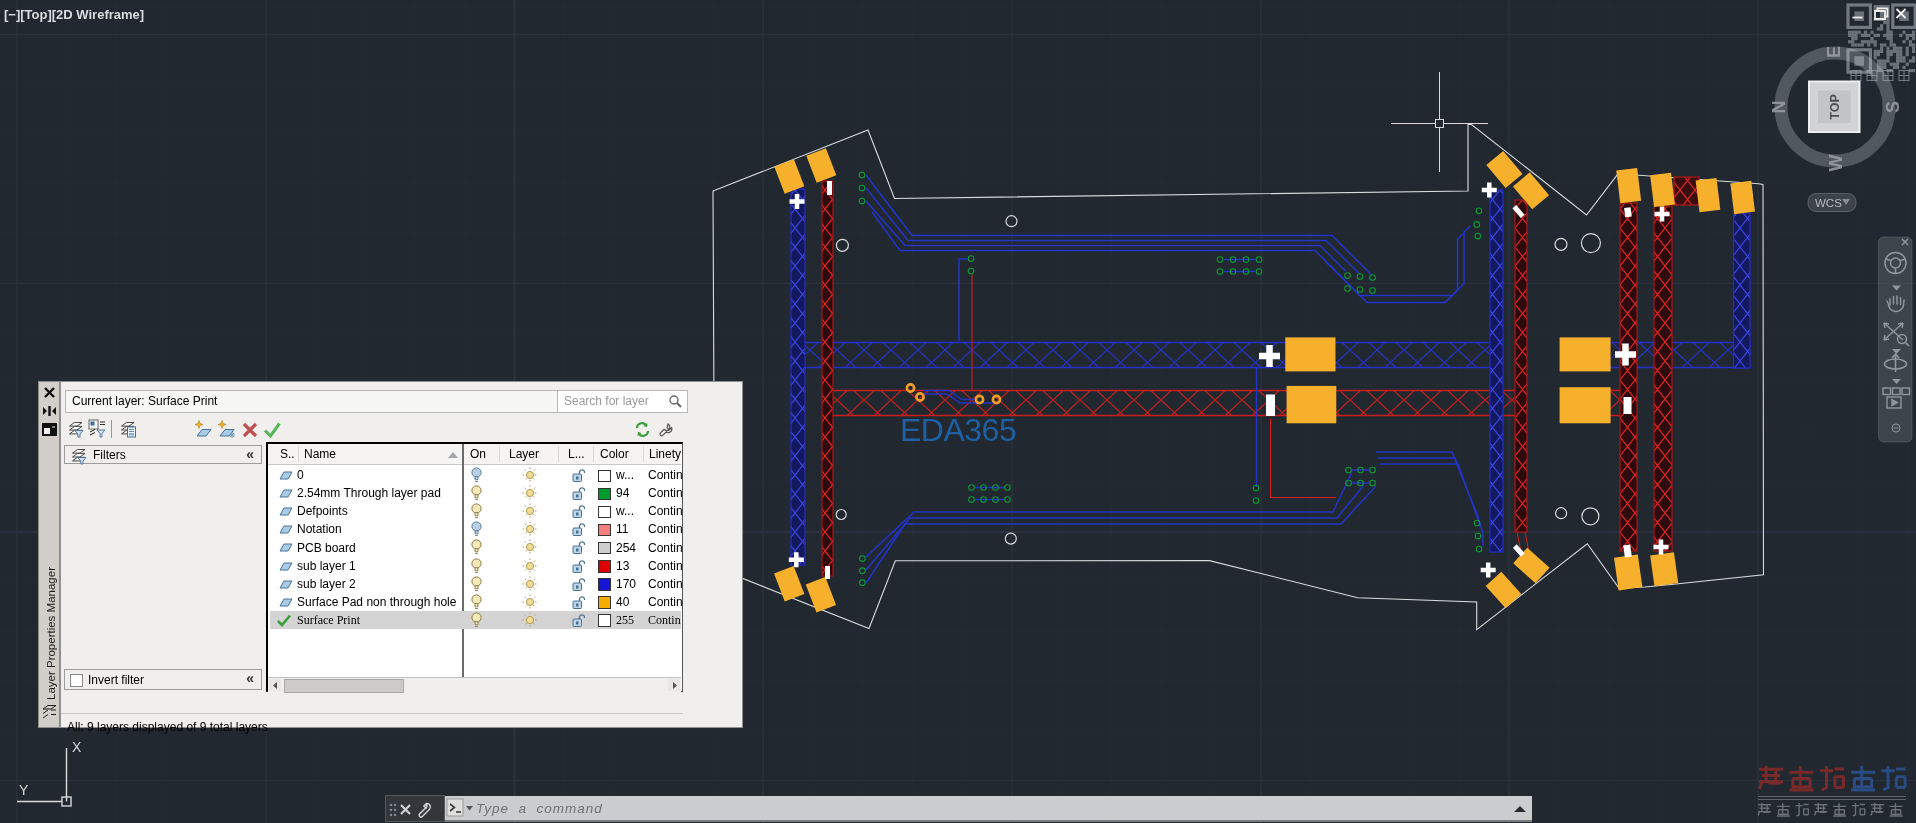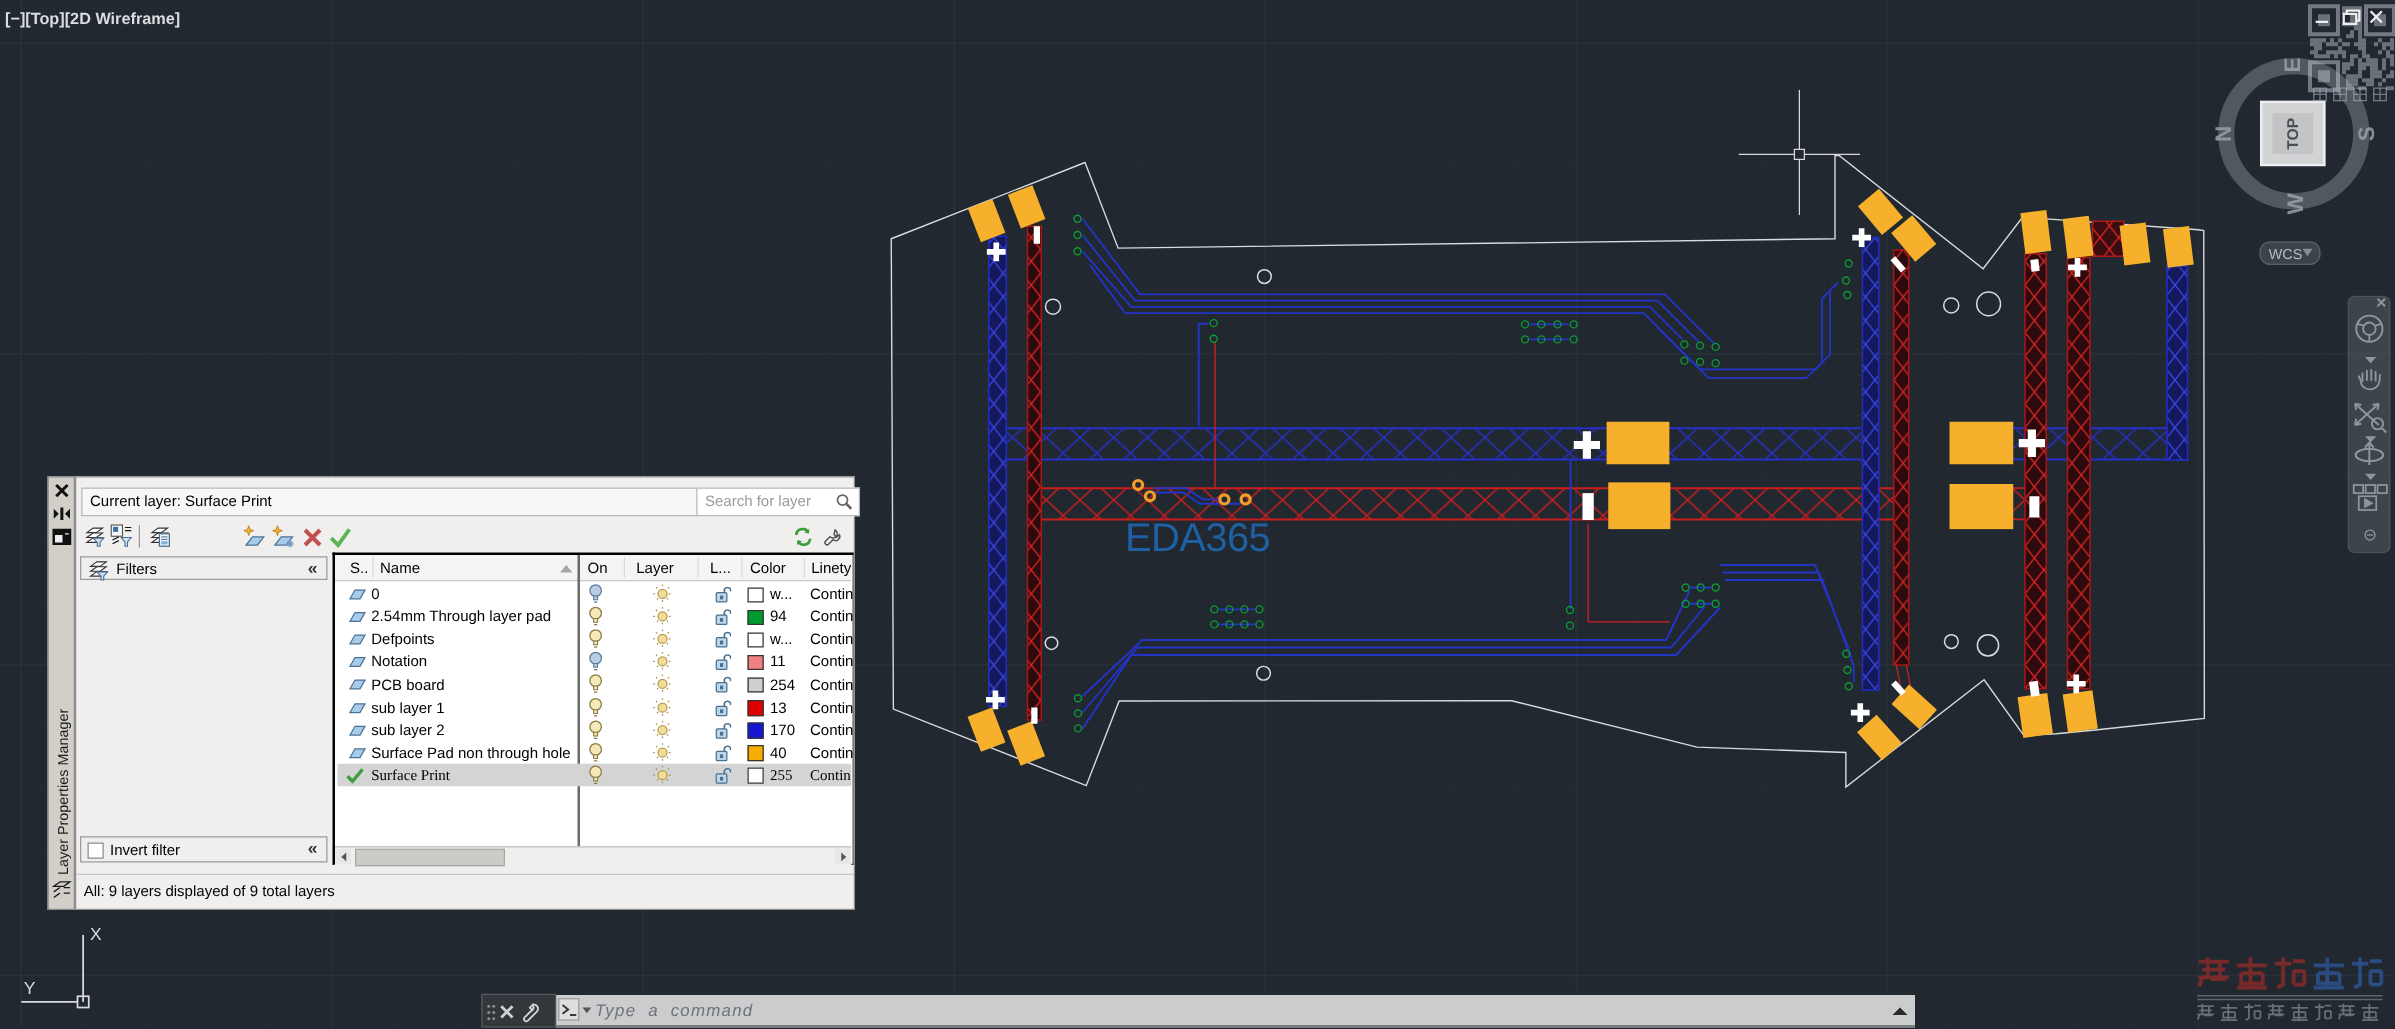--- a/index.html
+++ b/index.html
@@ -4,33 +4,33 @@
 body{width:1916px;height:823px;background:#212830;overflow:hidden;font-family:"Liberation Sans",sans-serif;position:relative}
 #grid{position:absolute;inset:0;background-image:
  repeating-linear-gradient(to right,#2b323d 0 1px,transparent 1px 248.75px),
  repeating-linear-gradient(to bottom,#2b323d 0 1px,transparent 1px 248.75px),
  repeating-linear-gradient(to right,#242a33 0 1px,transparent 1px 49.75px),
  repeating-linear-gradient(to bottom,#242a33 0 1px,transparent 1px 49.75px);
  background-position:16.5px 0,0 34px,16.5px 0,0 33.5px}
 #cv{position:absolute;left:0;top:0}
 #vplabel{position:absolute;left:4px;top:7px;color:#dadde0;font-size:13px;font-weight:bold}
 #pstrip{position:absolute;left:38px;top:381px;width:22px;height:347px;background:#d2cfc8;border:1px solid #8a8a8a;box-sizing:border-box}
-#pmain{position:absolute;left:60px;top:381px;width:624px;height:347px;background:#f0efed;border:1px solid #8f9193;box-sizing:border-box;font-size:12px;color:#000}
+#pmain{position:absolute;left:60px;top:381px;width:683px;height:347px;background:#f0efed;border:1px solid #8f9193;box-sizing:border-box;font-size:12px;color:#000}
 #filters{position:absolute;left:3px;top:63px;width:198px;height:247px}
 #fhead{position:absolute;left:0;top:0;width:198px;height:19px;background:#f0efed;border:1px solid #9a9c9e;box-sizing:border-box}
 #ftree{position:absolute;left:0;top:19px;width:198px;height:205px;background:#fff;border:1px solid #9a9c9e;border-top:none;box-sizing:border-box}
 #finv{position:absolute;left:0;top:224px;width:198px;height:21px;border:1px solid #9a9c9e;box-sizing:border-box;background:#f0efed}
 .chev{font-size:14px;font-weight:bold;color:#333}
 #list{position:absolute;left:205px;top:60px;width:417px;height:250px;background:#fff;border-top:2px solid #000;border-left:2px solid #000;border-right:1px solid #555;border-bottom:1px solid #555;box-sizing:border-box}
 #lhead{position:absolute;left:0;top:0;width:413px;height:20px;background:#f5f4f2;border-bottom:1px solid #c8c8c8}
 .csep{position:absolute;top:2px;width:1px;height:16px;background:#d8d8d8}
 #hscroll{position:absolute;left:0px;top:233px;width:413px;height:15px;background:#f0efed;border-top:1px solid #c0c0c0}
 .sbtn{position:absolute;top:1px;width:12px;height:12px;background:#e8e7e5}
 #thumb{position:absolute;left:16px;top:1px;width:118px;height:12px;background:#cdcbc8;border:1px solid #a8a8a8}
-#pstatus{position:absolute;left:0px;top:317px;width:622px;height:28px;border-top:1px solid #c8c8c8;padding:6px 0 0 6px;box-sizing:border-box}
+#pstatus{position:absolute;left:0px;top:331px;width:622px;height:28px;border-top:1px solid #c8c8c8;padding:6px 0 0 6px;box-sizing:border-box}
 #cmdwrap{position:absolute;left:385px;top:795px;width:1147px;height:27px}
 #cmddark{position:absolute;left:0;top:0;width:60px;height:27px;background:#33373c;border:1px solid #55595e;box-sizing:border-box}
 #cmdbar{position:absolute;left:60px;top:0.5px;width:1087px;height:26px;background:#cbcccd;border-bottom:2px solid #7a7d80;box-sizing:border-box}
 #cmdtext{position:absolute;left:31px;top:5px;font-size:13.5px;font-style:italic;color:#6f7276;letter-spacing:1px}
 </style></head>
 <body>
 <div id="grid"></div>
 <svg id="cv" width="1916" height="823" viewBox="0 0 1916 823">
 <defs>
 <pattern id="hb" width="27" height="25" patternUnits="userSpaceOnUse">

